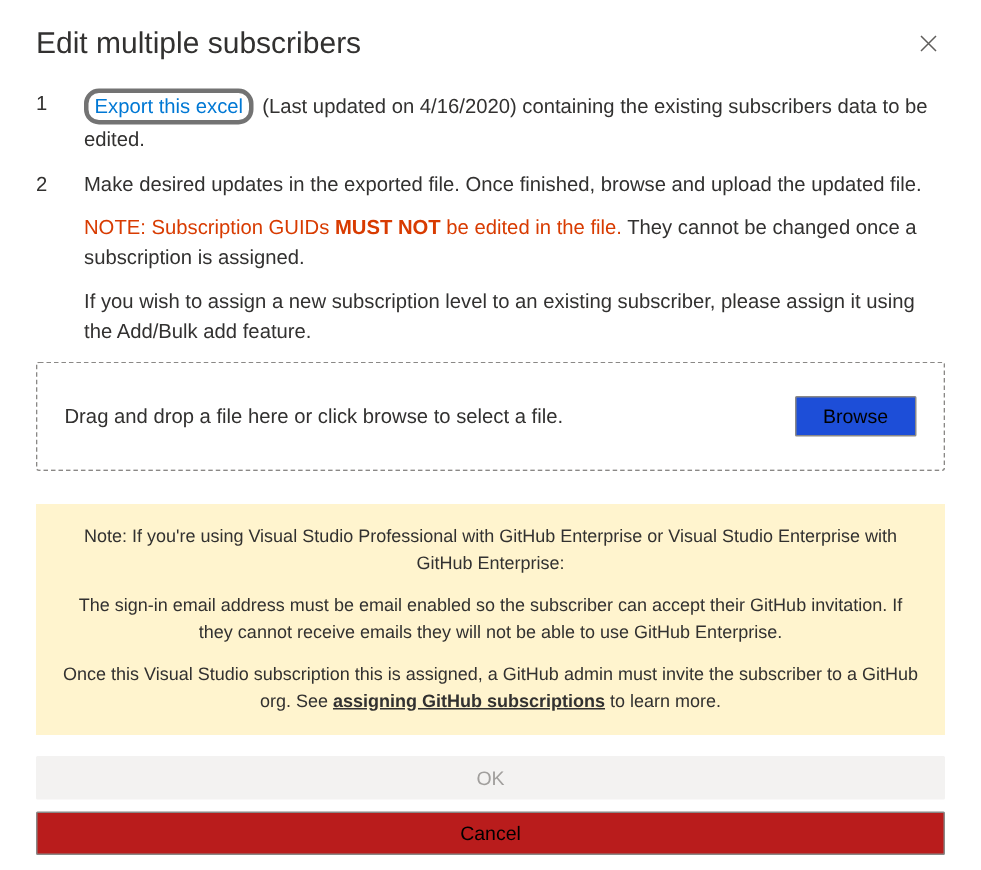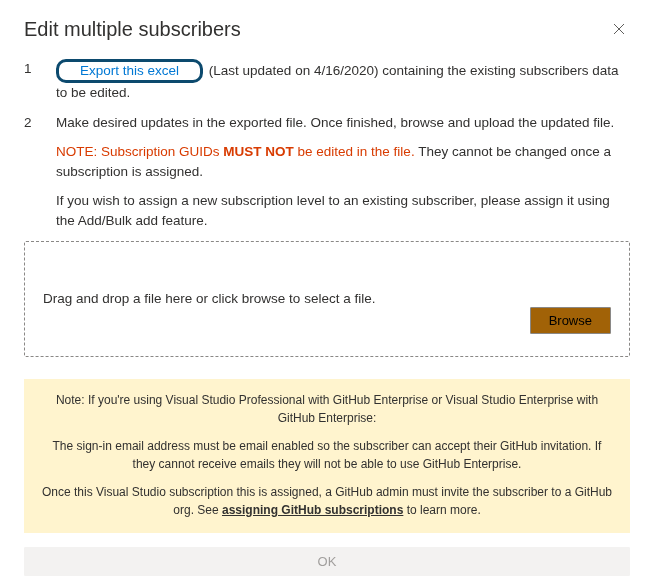--- a/index.html
+++ b/index.html
@@ -13,44 +13,43 @@
     background: #fff;
     padding: 18px 24px 20px 24px;
     position: relative;
   }
   .header { display: flex; align-items: flex-start; margin-bottom: 18px; }
   .title { font-size: 20px; font-weight: 400; color: #323130; flex: 1; }
   .close { width: 22px; height: 22px; display: flex; align-items: center; justify-content: center; cursor: pointer; font-size: 15px; color: #605e5c; }
   .step { display: flex; margin-bottom: 10px; line-height: 1.45; font-size: 13.5px; }
   .stepnum { width: 32px; flex-shrink: 0; }
   .stepbody { flex: 1; }
-  .export-box { display: inline-block; border: 3px solid #0c4a6e; border-radius: 10px; padding: 1px 21px; margin-right: 2px; line-height: 1.2; }
+  .export-box { display: inline-block; border: 3px solid #737373; border-radius: 10px; padding: 1px 4px; margin-right: 2px; line-height: 1.2; }
   .link { color: #0078d4; cursor: pointer; }
   .note-red { color: #d83b01; }
   .note-red b { font-weight: 700; }
   .indent { margin-left: 32px; margin-bottom: 10px; line-height: 1.45; font-size: 13.5px; }
   .dropzone {
     border: 1px dashed #8a8886;
     border-radius: 2px;
     padding: 22px 18px;
     display: flex;
     align-items: center;
     margin-top: 8px;
     margin-bottom: 22px;
     justify-content: space-between;
   }
   .droptext { flex: 1; color: #323130; font-size: 13.5px; }
   .browse-btn {
     border: 1px solid #8a8886;
-    background: #a16207;
+    background: #1d4ed8;
     padding: 5px 18px;
     font-size: 13px;
     cursor: pointer;
     border-radius: 1px;
-    margin-top: 43px;
   }
   .yellowbox {
     background: #fff4ce;
     padding: 12px 16px 14px 16px;
     font-size: 12px;
     line-height: 1.5;
     color: #323130;
     margin-bottom: 14px;
   }
   .yellowbox p { margin: 0 0 10px 0; text-align: center; }

